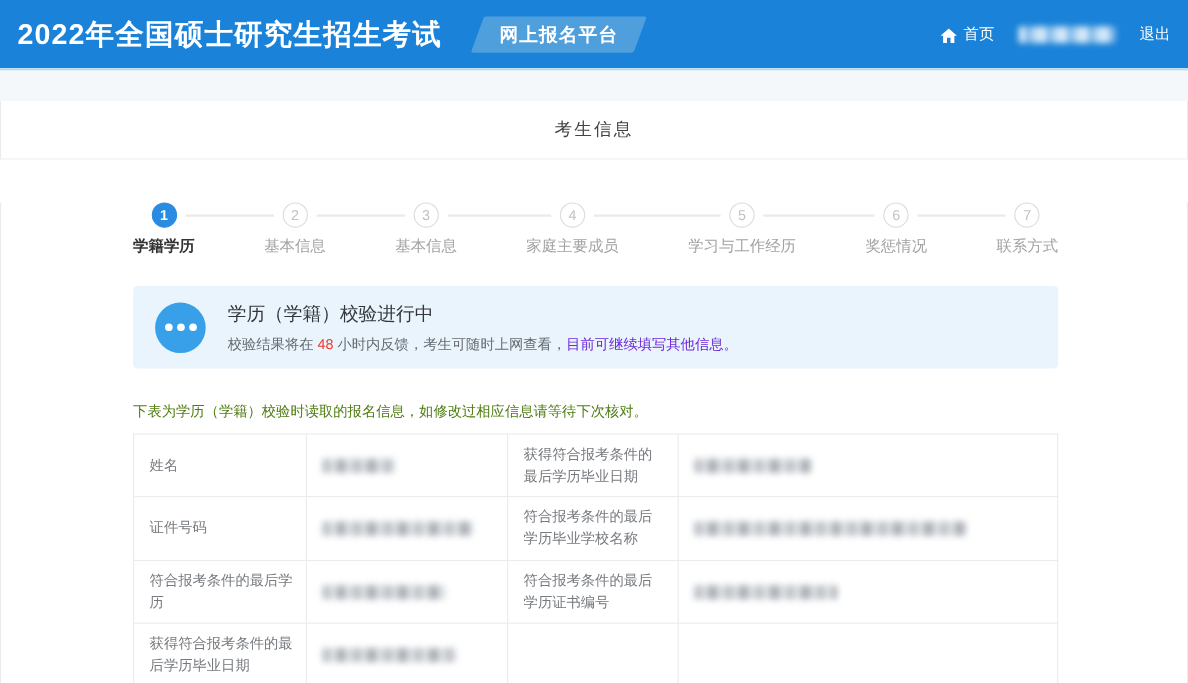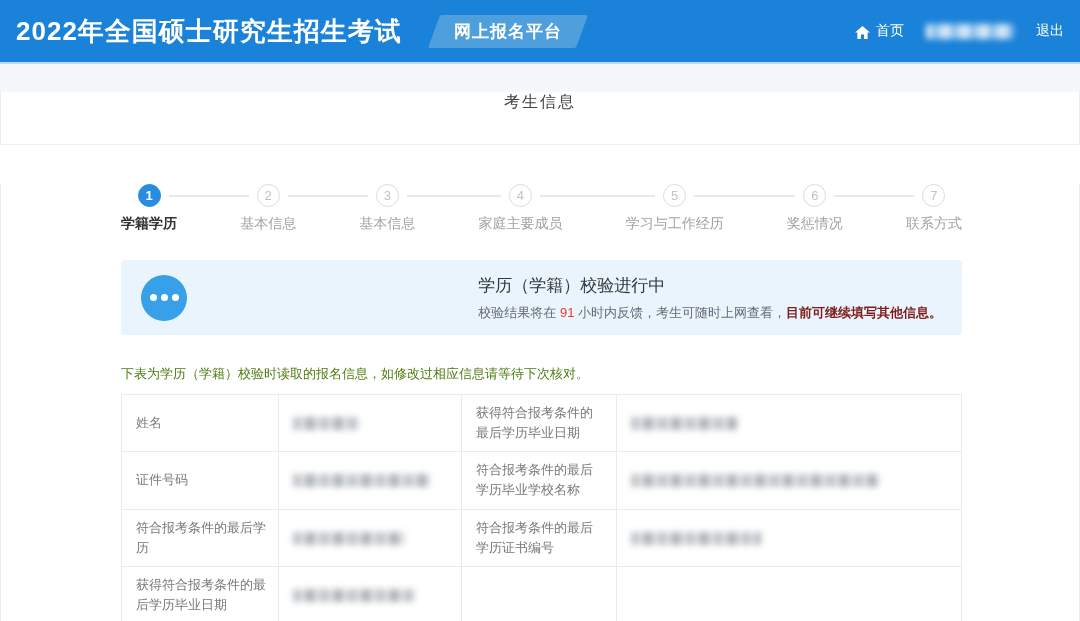--- a/index.html
+++ b/index.html
@@ -16,48 +16,48 @@
   .h-link { display:flex; align-items:flex-end; gap:6px; color:#fff; font-size:14px; cursor:pointer; text-decoration:none; white-space:nowrap; }
   .user-blur { width:88px; height:15px; border-radius:2px;
       background:repeating-linear-gradient(90deg, rgba(255,255,255,.85) 0 6px, rgba(210,228,245,.55) 6px 12px, rgba(255,255,255,.75) 12px 19px);
       filter:blur(3px); }
 
   
   .subband { height:30px; background:#f4f8fb; border-top:2px solid #bcd9f2; }
 
   
   .titlebar { height:53px; background:#fff; border-bottom:1px solid #eef0f2; border-left:1px solid #ececec; border-right:1px solid #ececec;
-              display:flex; justify-content:center; }
+              display:flex; align-items:center; justify-content:center; }
   .titlebar span { font-size:16px; color:#404347; letter-spacing:2px; }
 
   
   .main { background:#fff; border-left:1px solid #ececec; border-right:1px solid #ececec;
           height:475px; padding:0 117px 0 120px; position:relative; }
 
   
   .stepper { position:relative; margin-top:39px; display:flex; justify-content:space-between; }
   .track { position:absolute; top:11px; left:32px; right:40px; height:2px; background:#e9e9e9; }
   .step { position:relative; display:flex; flex-direction:column; align-items:center; cursor:pointer; z-index:1; }
   .circle { width:23px; height:23px; border-radius:50%; background:#fff; border:1px solid #dcdcdc;
             color:#c2c2c2; font-size:13px; display:flex; align-items:center; justify-content:center;
             box-shadow:0 0 0 8px #fff; }
   .step.active .circle { background:#2a8ce0; border-color:#2a8ce0; color:#fff; font-weight:bold; }
   .slabel { margin-top:8px; font-size:14px; color:#a2a2a2; white-space:nowrap; }
   .step.active .slabel { color:#333; font-weight:bold; }
 
   
   .alert { margin-top:27px; background:#e9f4fc; border-radius:4px; height:75px;
-           display:flex; align-items:center; padding:0 20px; gap:20px;justify-content:space-between; }
+           display:flex; align-items:center; padding:0 20px; gap:20px; }
   .alert-icon { width:46px; height:46px; border-radius:50%; background:#38a0e8; flex:0 0 46px;
                 display:flex; align-items:center; justify-content:center; gap:4px; }
   .alert-icon i { width:7px; height:7px; border-radius:50%; background:#fff; }
   .alert-title { font-size:17px; color:#33373b; font-weight:500; margin-bottom:7px; }
   .alert-desc { font-size:13px; color:#666b70; }
   .alert-desc .red { color:#f0392e; }
-  .alert-desc .red-bold { color:#7f1d1d; font-weight:bold; }
+  .alert-desc .red-bold { color:#6d28d9; font-weight:normal; }
 
   
   .note { margin:30px 0 11px 0; font-size:13px; color:#4d7c0f; }
 
   
   table { width:100%; border-collapse:collapse; table-layout:fixed; }
   col.c1 { width:157px; } col.c2 { width:183px; } col.c3 { width:155px; }
   td { border:1px solid #ebebeb; height:56px; vertical-align:middle; padding:8px 12px 8px 14px;
        font-size:13px; color:#76797e; line-height:1.55; background:#fff; }
   td.lbl { color:#76797e; }
@@ -134,21 +134,21 @@
 
     <div class="alert">
       <div class="alert-icon">
           <i></i>
           <i></i>
           <i></i>
         </div>
       <div>
         <div class="alert-title">学历（学籍）校验进行中</div>
         <div class="alert-desc">
-          <span>校验结果将在 </span><span class="red">91</span><span> 小时内反馈，考生可随时上网查看，</span><span class="red-bold">目前可继续填写其他信息。</span>
+          <span>校验结果将在 </span><span class="red">48</span><span> 小时内反馈，考生可随时上网查看，</span><span class="red-bold">目前可继续填写其他信息。</span>
         </div>
       </div>
     </div>
 
     <p class="note">下表为学历（学籍）校验时读取的报名信息，如修改过相应信息请等待下次核对。</p>
 
     <table>
       <colgroup>
           <col class="c1">
           <col class="c2">

